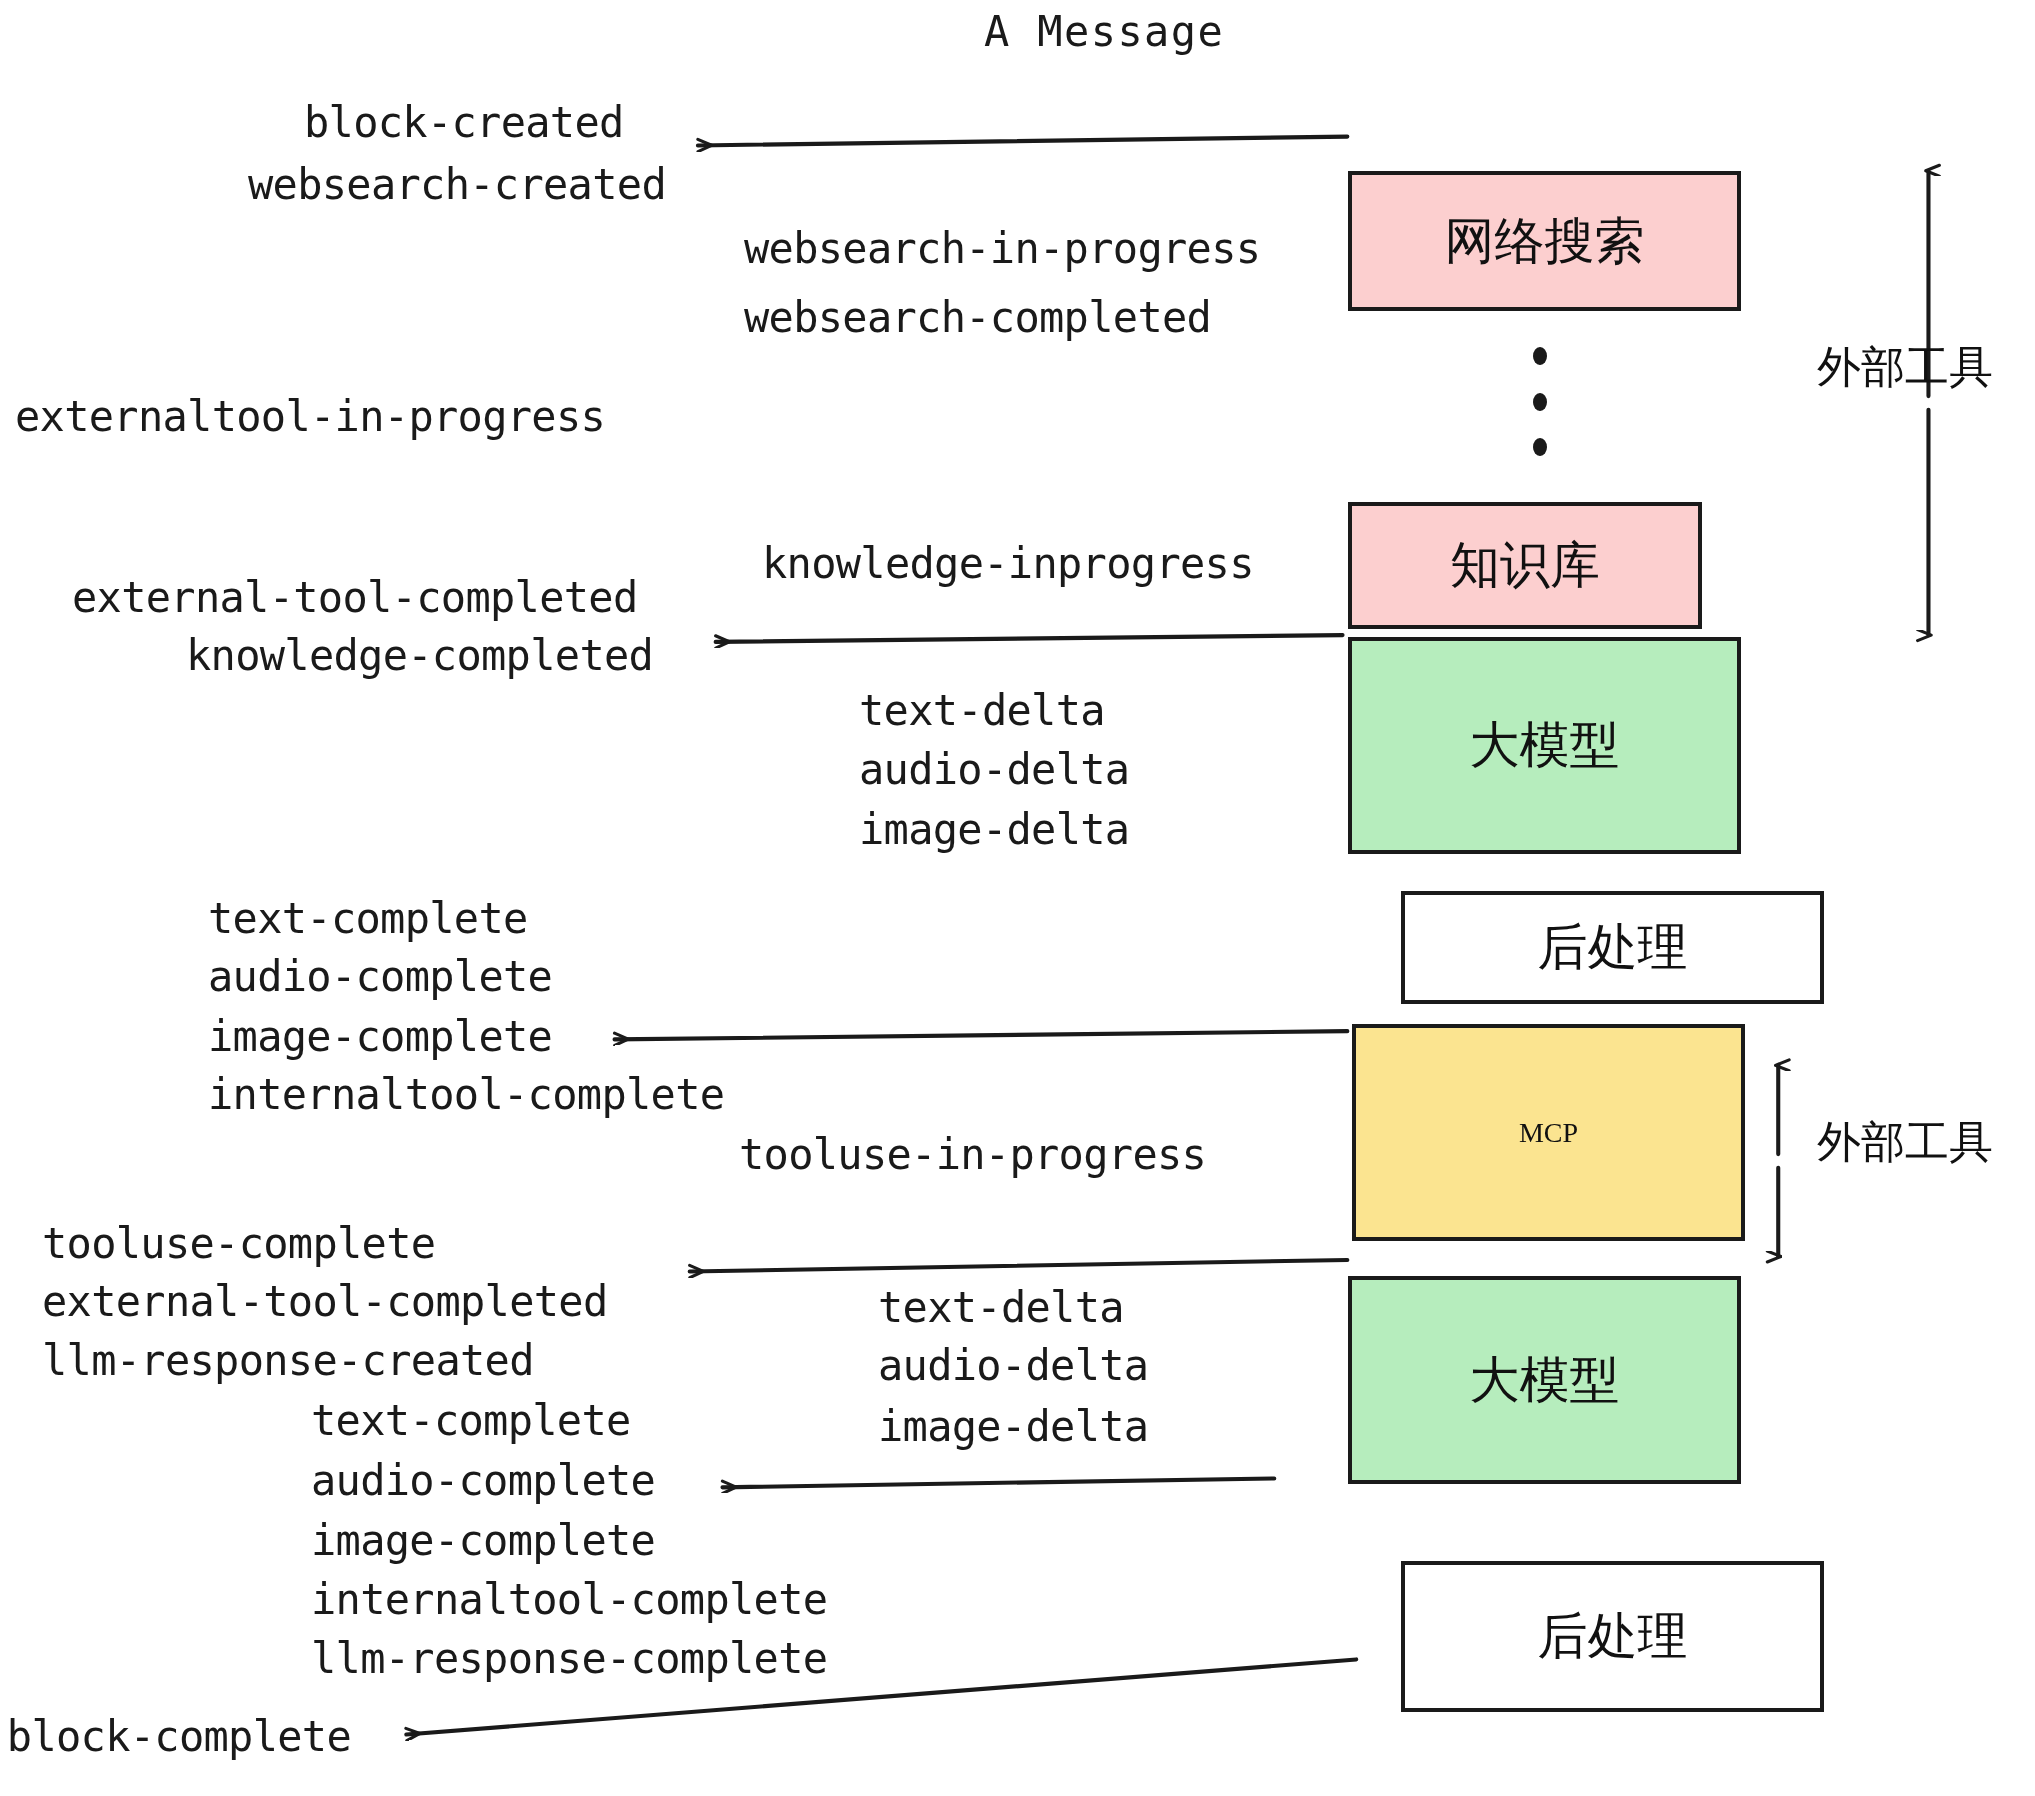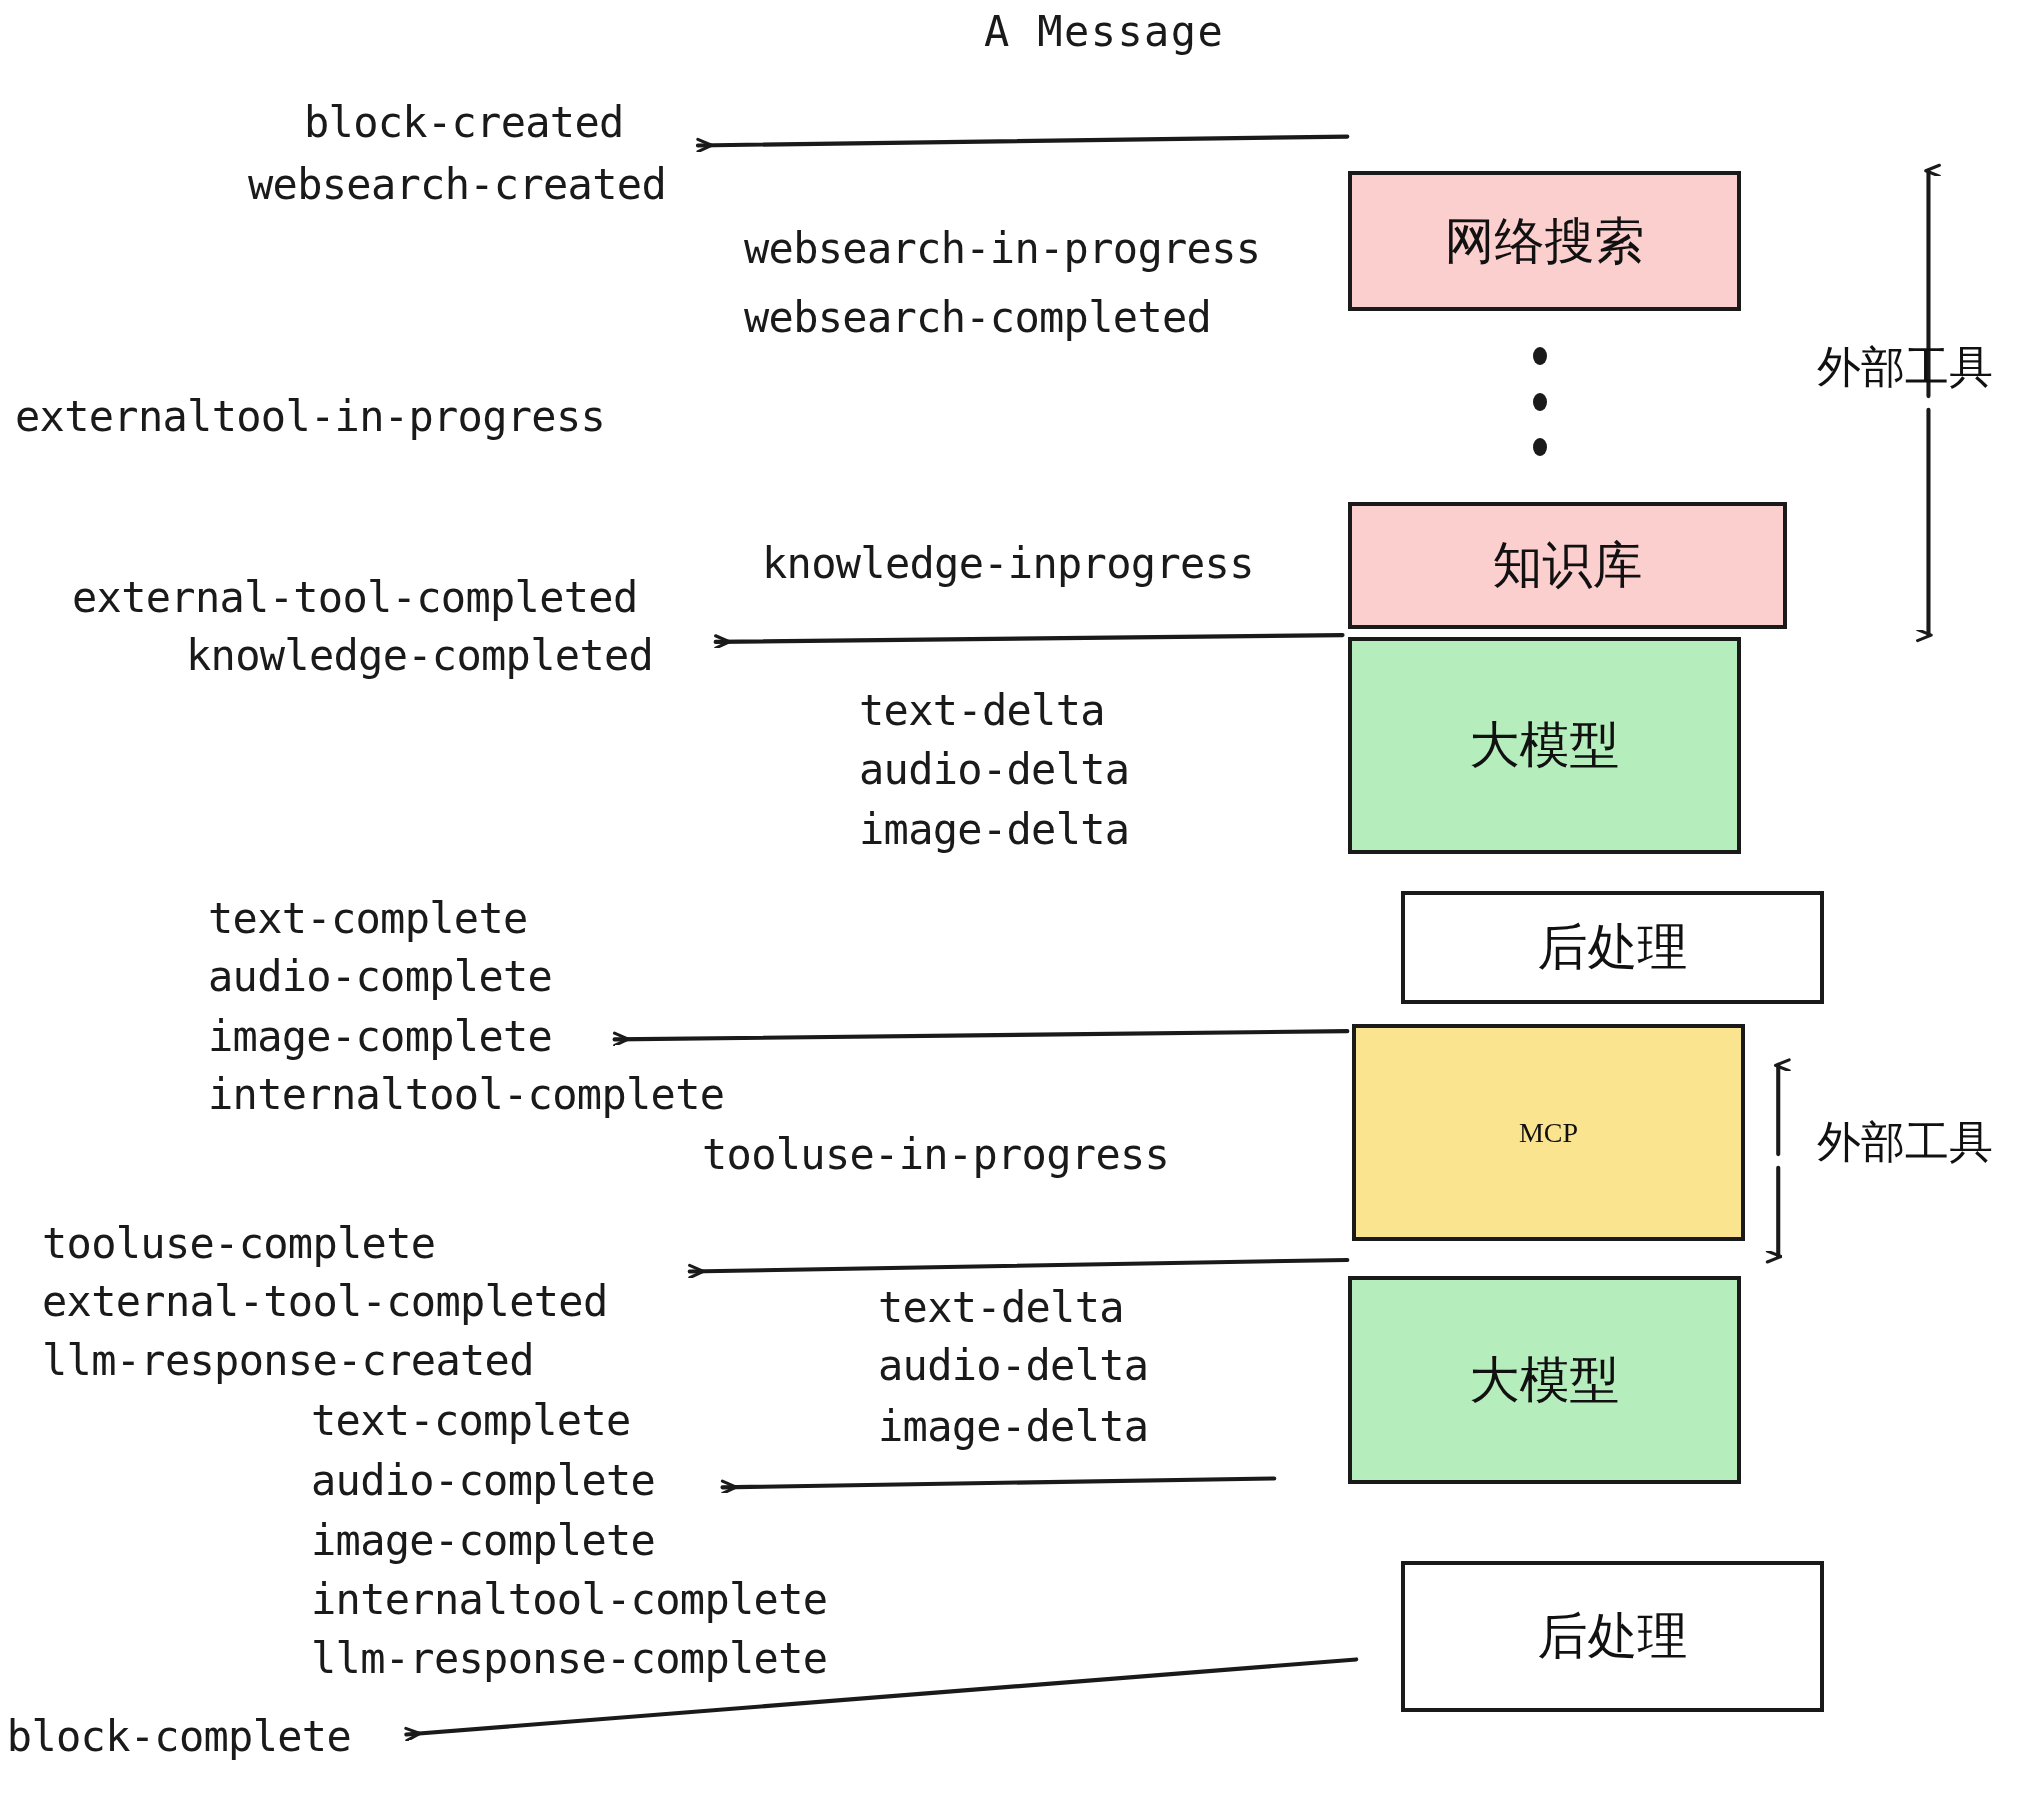--- a/index.html
+++ b/index.html
@@ -62,21 +62,21 @@
         <line x1="2824" y1="600" x2="2824" y2="930" marker-end="url(#ahead-up)"></line>
         <line x1="2604" y1="1690" x2="2604" y2="1560" marker-end="url(#ahead-up)"></line>
         <line x1="2604" y1="1710" x2="2604" y2="1840" marker-end="url(#ahead-up)"></line>
       </g>
   </svg>
 
   <div id="nodes-layer">
       <div class="box pink" style="left: 1348px; top: 171px; width: 393px; height: 140px;">
         <span>网络搜索</span>
       </div>
-      <div class="box pink" style="left: 1348px; top: 502px; width: 439px; height: 127px;">
+      <div class="box pink" style="left: 1348px; top: 502px; width: 354px; height: 127px;">
         <span>知识库</span>
       </div>
       <div class="box green" style="left: 1348px; top: 637px; width: 393px; height: 217px;">
         <span>大模型</span>
       </div>
       <div class="box white" style="left: 1356px; top: 891px; width: 423px; height: 113px;">
         <span>后处理</span>
       </div>
       <div class="box yellow mcp" style="left: 1352px; top: 1024px; width: 393px; height: 217px;">
         <span>MCP</span>
@@ -97,21 +97,21 @@
       <div class="ev" style="left: 762px; top: 543px;">knowledge-inprogress</div>
       <div class="ev" style="left: 72px; top: 577px;">external-tool-completed</div>
       <div class="ev" style="left: 186px; top: 635px;">knowledge-completed</div>
       <div class="ev" style="left: 859px; top: 690px;">text-delta</div>
       <div class="ev" style="left: 859px; top: 749px;">audio-delta</div>
       <div class="ev" style="left: 859px; top: 809px;">image-delta</div>
       <div class="ev" style="left: 208px; top: 898px;">text-complete</div>
       <div class="ev" style="left: 208px; top: 956px;">audio-complete</div>
       <div class="ev" style="left: 208px; top: 1016px;">image-complete</div>
       <div class="ev" style="left: 208px; top: 1074px;">internaltool-complete</div>
-      <div class="ev" style="left: 702px; top: 1134px;">tooluse-in-progress</div>
+      <div class="ev" style="left: 739px; top: 1134px;">tooluse-in-progress</div>
       <div class="ev" style="left: 42px; top: 1223px;">tooluse-complete</div>
       <div class="ev" style="left: 42px; top: 1281px;">external-tool-completed</div>
       <div class="ev" style="left: 42px; top: 1340px;">llm-response-created</div>
       <div class="ev" style="left: 878px; top: 1287px;">text-delta</div>
       <div class="ev" style="left: 878px; top: 1345px;">audio-delta</div>
       <div class="ev" style="left: 878px; top: 1406px;">image-delta</div>
       <div class="ev" style="left: 311px; top: 1400px;">text-complete</div>
       <div class="ev" style="left: 311px; top: 1460px;">audio-complete</div>
       <div class="ev" style="left: 311px; top: 1520px;">image-complete</div>
       <div class="ev" style="left: 311px; top: 1579px;">internaltool-complete</div>

